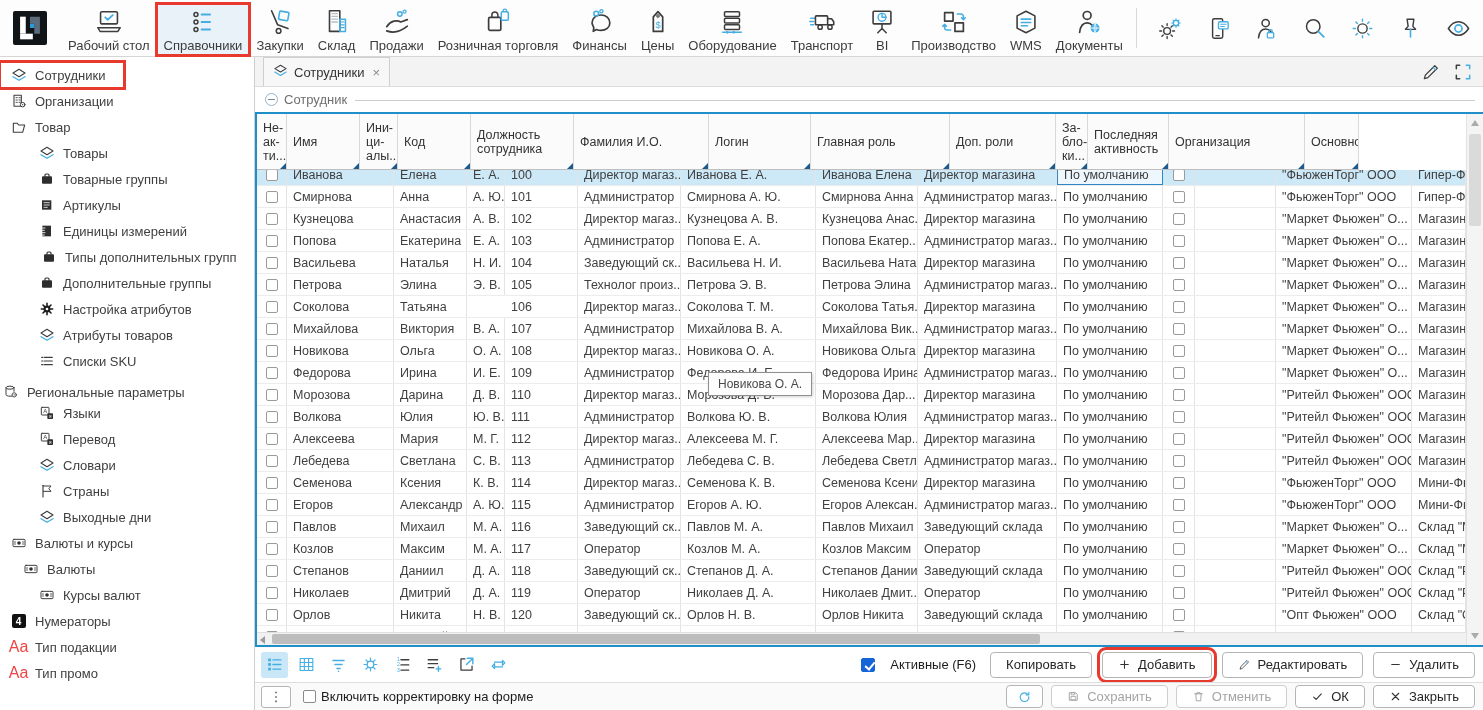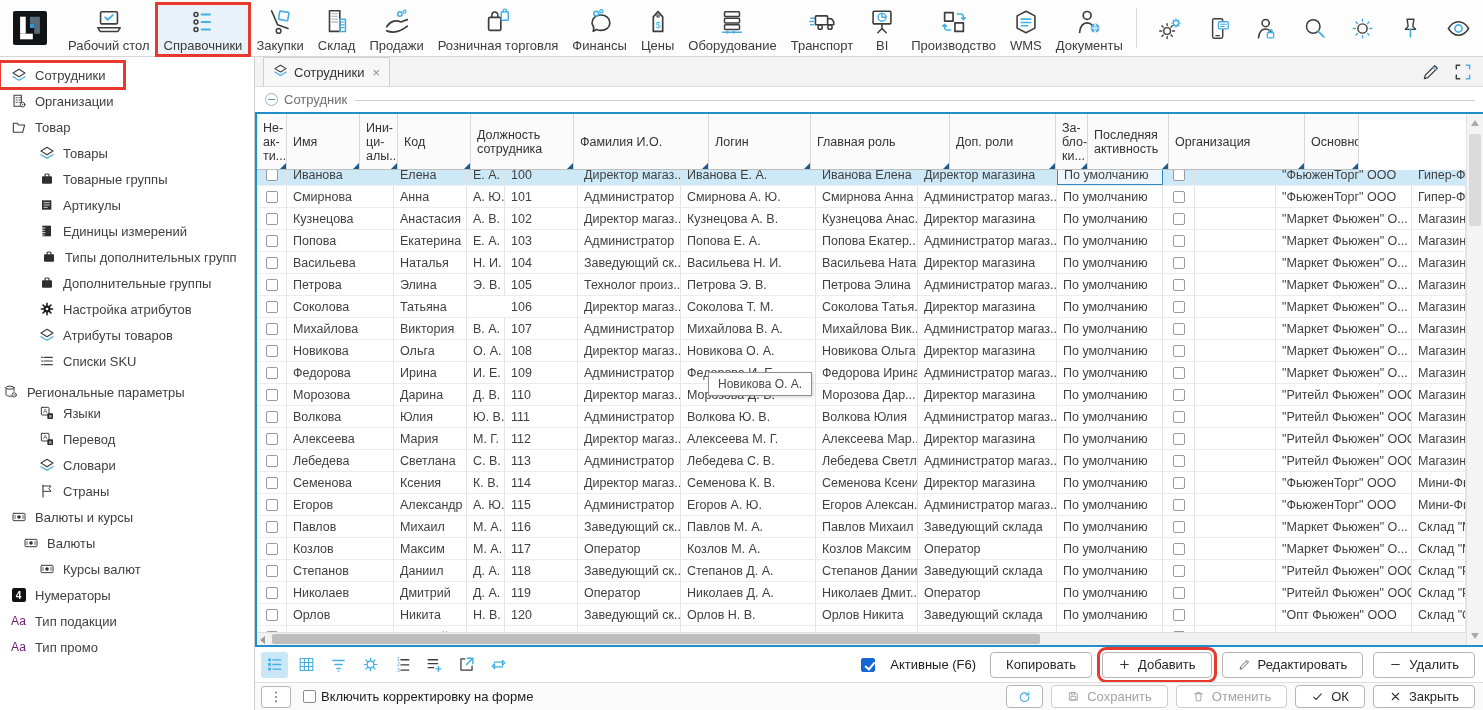--- a/index.html
+++ b/index.html
@@ -95,21 +95,21 @@
     display:flex;align-items:center;justify-content:center;font-size:13px;color:#444;cursor:pointer;}
   #formbar .chk{margin-left:12px;width:13px;height:13px;}
   #formbar-right{margin-left:auto;display:flex;align-items:center;gap:8px;}
   #formbar-right .btn{height:23px;}
   
   #tooltip{position:absolute;left:708px;top:372px;min-width:96px;height:24px;background:#fdfdfd;
     border:1px solid #8f8f8f;box-shadow:1px 1px 3px rgba(0,0,0,.18);display:flex;align-items:center;
     justify-content:center;padding:0 9px;font-size:12px;color:#4a4a4a;z-index:60;white-space:nowrap;}
   .nbox{width:14px;height:14px;background:#111;border-radius:2px;color:#fff;font-size:10px;font-weight:bold;
     display:inline-flex;align-items:center;justify-content:center;}
-  .aatxt{font-size:12px;color:#701a75;letter-spacing:0;}
+  .aatxt{font-size:16px;color:#ef4444;letter-spacing:0;}
 </style>
 </head>
 <body>
 
 <div id="topbar">
   <div id="logo">
     <svg viewBox="0 0 24 24">
         <path d="M5 4h4v12h-4z" fill="#fff"></path>
         <path d="M5 16h9v4H5z" fill="#fff"></path>
         <path d="M12 4h7v5h-7zM15 9h4v7h-4z" fill="#5a6b7a"></path>
@@ -476,20 +476,29 @@
       <span>Словари</span>
     </div>
     <div class="side-item" style="padding-left: 38px;">
       <span class="sico">
         <svg viewBox="0 0 24 24" fill="none" stroke-linecap="round" stroke-linejoin="round">
           <path d="M6 3.5V21" stroke="#3d3d3d" stroke-width="1.7"></path>
           <path d="M6.5 4.5h11.5l-3.2 4 3.2 4H6.5" stroke="#3d3d3d" stroke-width="1.5"></path>
         </svg>
       </span>
       <span>Страны</span>
+    </div>
+    <div class="side-item" style="padding-left: 38px;">
+      <span class="sico">
+        <svg viewBox="0 0 24 24" fill="none" stroke-linecap="round" stroke-linejoin="round">
+          <path d="M12 3.5 21 9l-9 5.5L3 9Z" stroke="#3d3d3d" stroke-width="1.7"></path>
+          <path d="M3 14.5 12 20l9-5.5" stroke="#45aee3" stroke-width="1.9"></path>
+        </svg>
+      </span>
+      <span>Выходные дни</span>
     </div>
     <div class="side-item" style="padding-left: 10px;">
       <span class="sico">
         <svg viewBox="0 0 24 24" fill="none" stroke-linecap="round" stroke-linejoin="round">
           <rect x="3" y="6.5" width="18" height="11" rx="1.5" stroke="#3d3d3d" stroke-width="1.5"></rect>
           <circle cx="12" cy="12" r="2.7" fill="#2e2e2e" stroke="none"></circle>
           <path d="M6 9.5v5M18 9.5v5" stroke="#3d3d3d" stroke-width="1.2"></path>
         </svg>
       </span>
       <span>Валюты и курсы</span>

